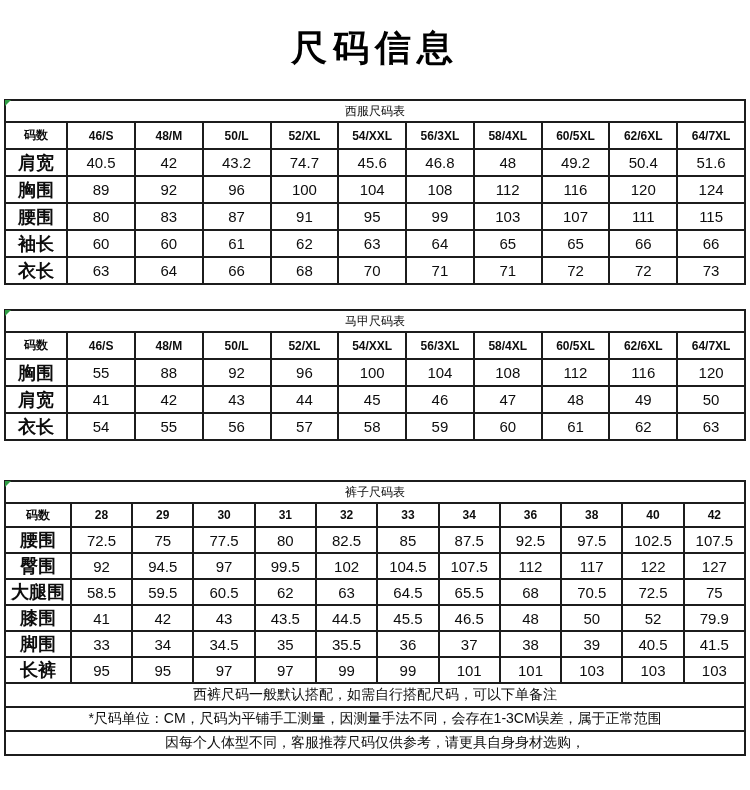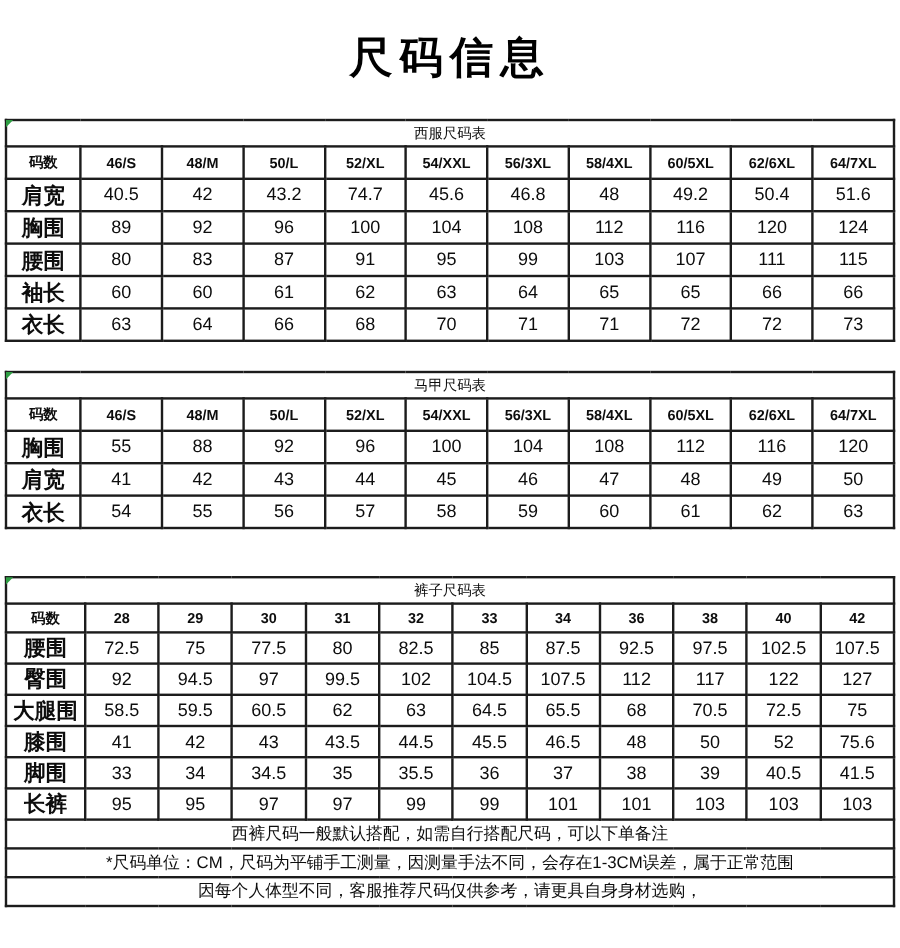--- a/index.html
+++ b/index.html
@@ -330,21 +330,21 @@
               <td>41</td>
               <td>42</td>
               <td>43</td>
               <td>43.5</td>
               <td>44.5</td>
               <td>45.5</td>
               <td>46.5</td>
               <td>48</td>
               <td>50</td>
               <td>52</td>
-              <td>75.6</td>
+              <td>79.9</td>
             </tr>
             <tr>
               <td class="row-label">脚围</td>
               <td>33</td>
               <td>34</td>
               <td>34.5</td>
               <td>35</td>
               <td>35.5</td>
               <td>36</td>
               <td>37</td>

